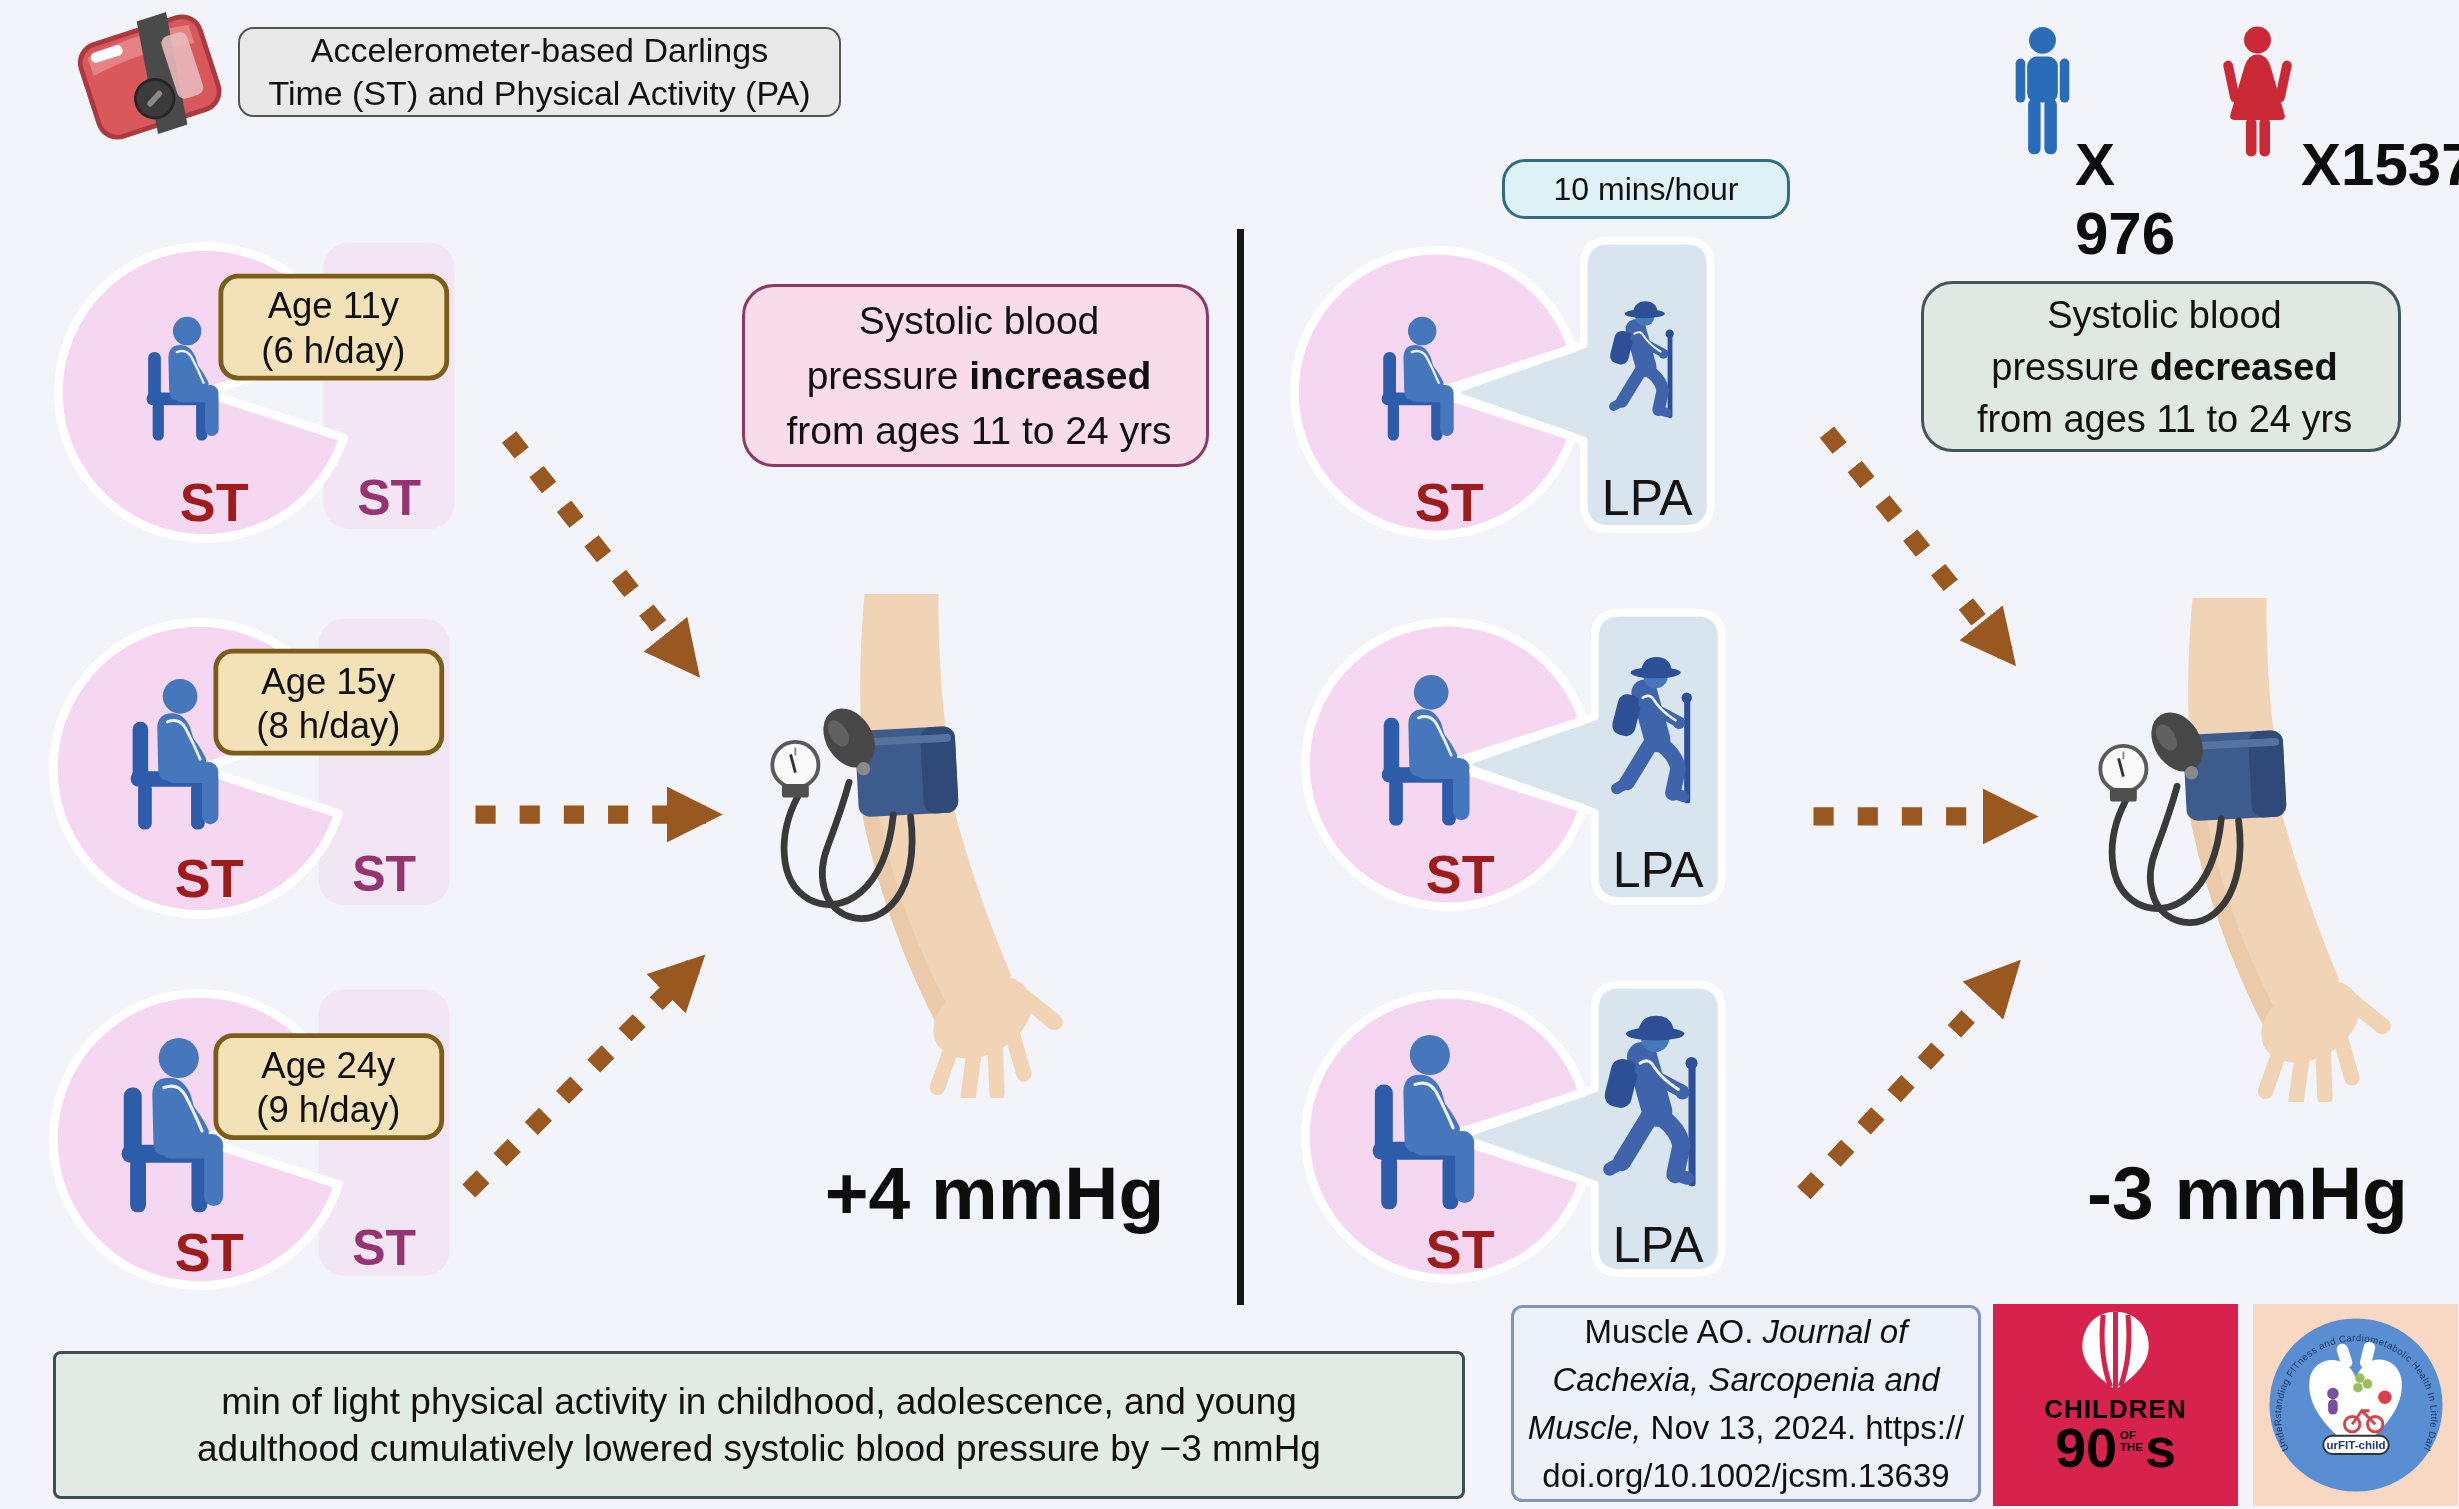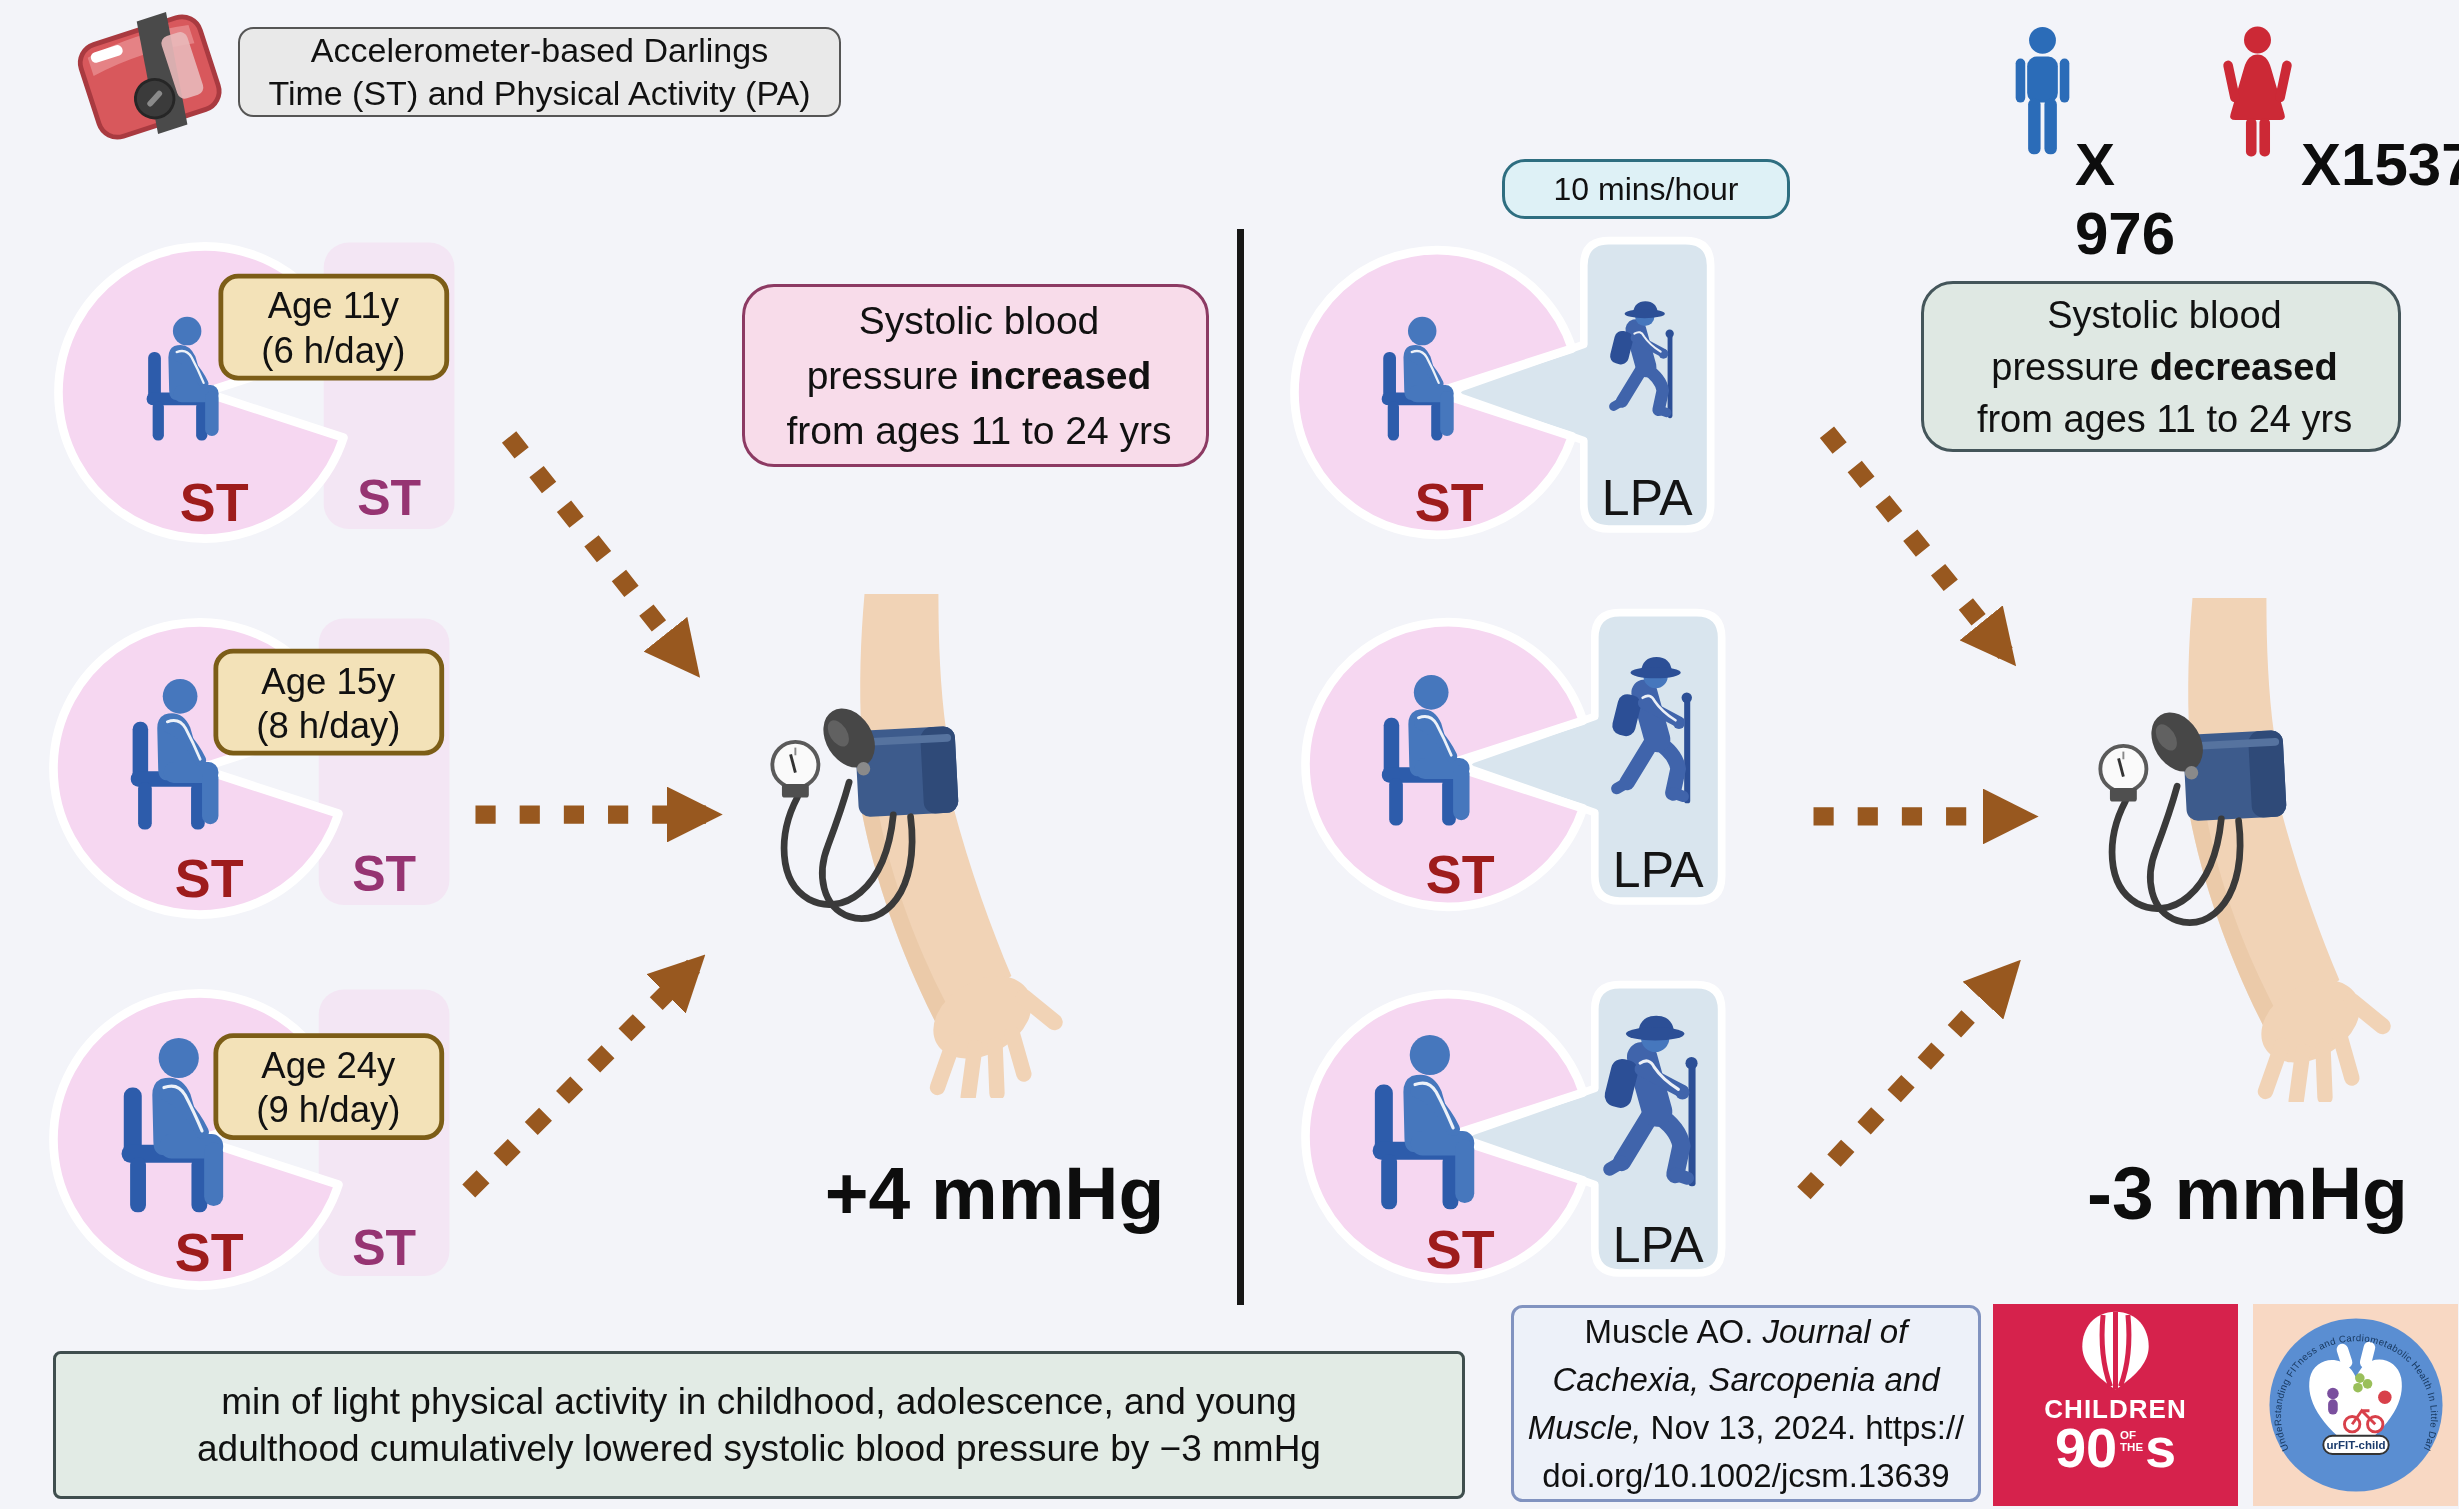--- a/index.html
+++ b/index.html
@@ -21,21 +21,21 @@
   .callout-decrease{left:1921px;top:281px;width:480px;height:171px;background:#dfe8e3;border:3.8px solid #44555a;font-size:38px;line-height:52px;}
   .badge-10min{left:1502px;top:159px;width:288px;height:60px;background:#def1f6;border:3.8px solid #2e6e80;border-radius:23px;font-size:32px;}
   .result-label{width:365px;height:88px;font-size:75px;font-weight:bold;text-align:center;line-height:88px;color:#0d0d0d;}
   .divider{left:1237px;top:229px;width:6.7px;height:1076px;background:#161616;}
   
   .summary-box{left:53px;top:1351px;width:1412px;height:148px;background:#e2ebe5;border:3.8px solid #3f4e4e;border-radius:7.7px;font-size:37px;line-height:47px;}
   .citation-box{left:1511px;top:1305px;width:470px;height:197px;background:#edf1f9;border:3.8px solid #8193c0;border-radius:11.5px;font-size:33px;line-height:48px;}
   .italic{font-style:italic;}
   .bold{font-weight:bold;}
   
-  .children-logo{left:1993px;top:1304px;width:245px;height:202px;background:#d6224c;color:#ffffff;display:flex;flex-direction:column;align-items:center;box-sizing:border-box;padding-top:3.8px;}
+  .children-logo{left:1993px;top:1304px;width:245px;height:202px;background:#d6224c;color:#000000;display:flex;flex-direction:column;align-items:center;box-sizing:border-box;padding-top:3.8px;}
   .children-word{font-size:26px;font-weight:bold;letter-spacing:1px;line-height:27px;}
   .children-num-row{display:flex;align-items:flex-start;line-height:50px;}
   .children-big{font-size:56px;font-weight:bold;}
   .children-ofthe{display:flex;flex-direction:column;font-size:11.5px;font-weight:bold;line-height:12.5px;padding:5.8px 1.9px 0 2.9px;}
   .urfit-logo{left:2253px;top:1304px;width:205px;height:202px;background:#f8d8c3;display:flex;align-items:center;justify-content:center;}
   text{font-family:"Liberation Sans", sans-serif;}
 </style>
 </head>
 <body>
 

